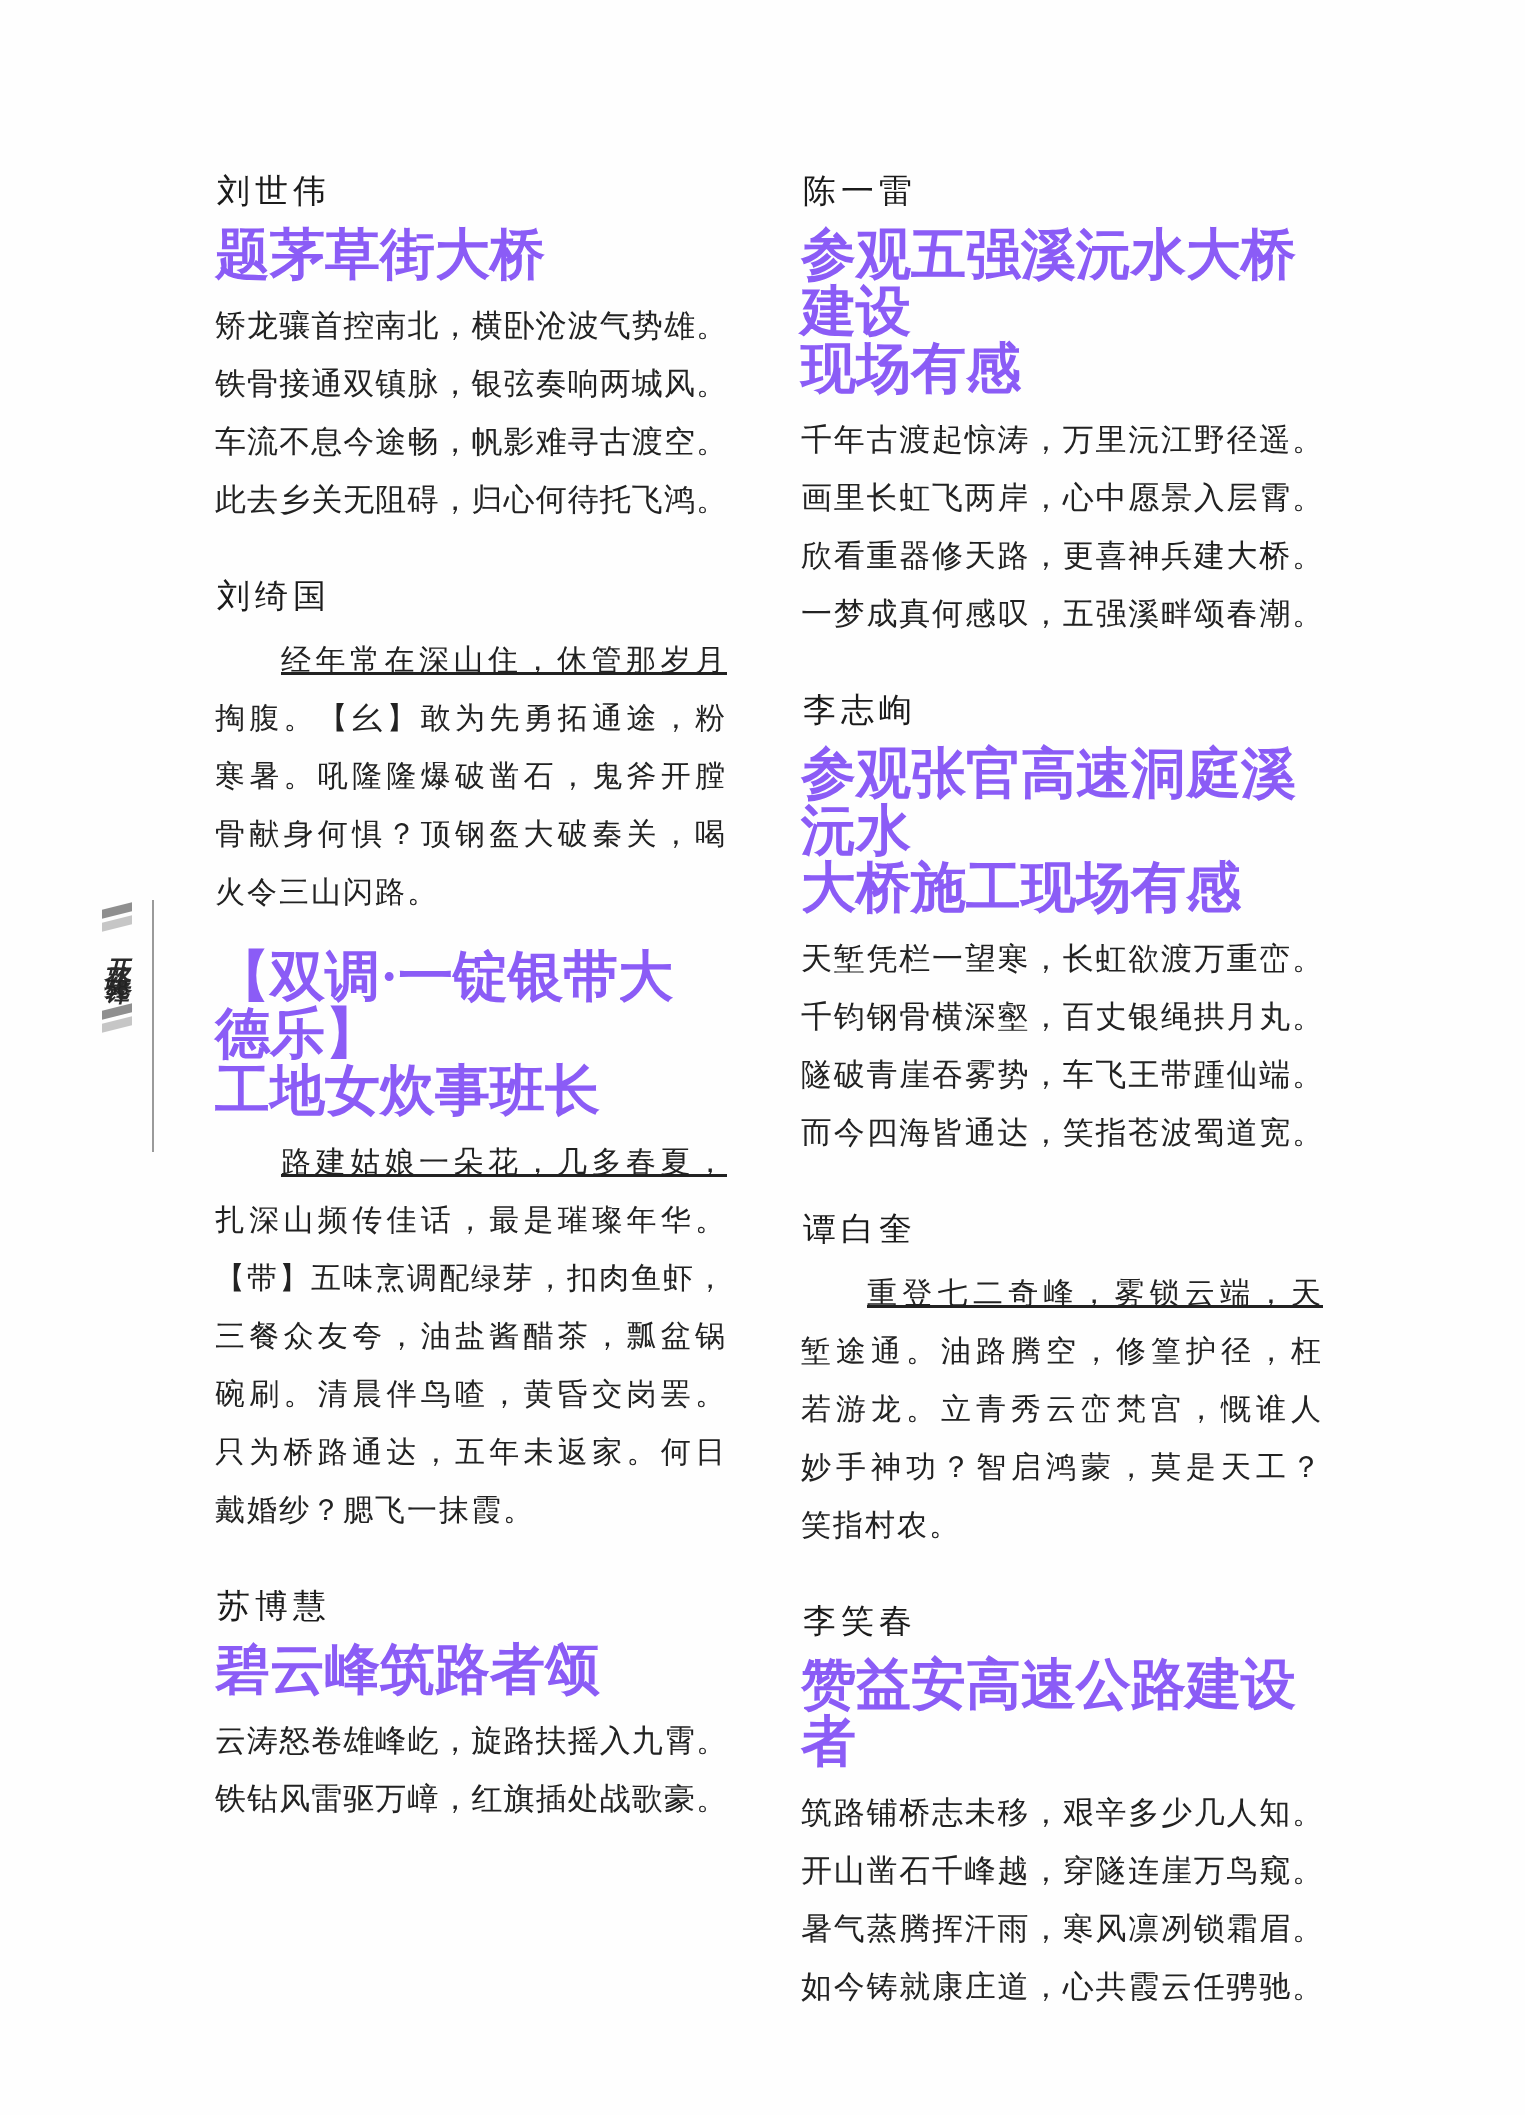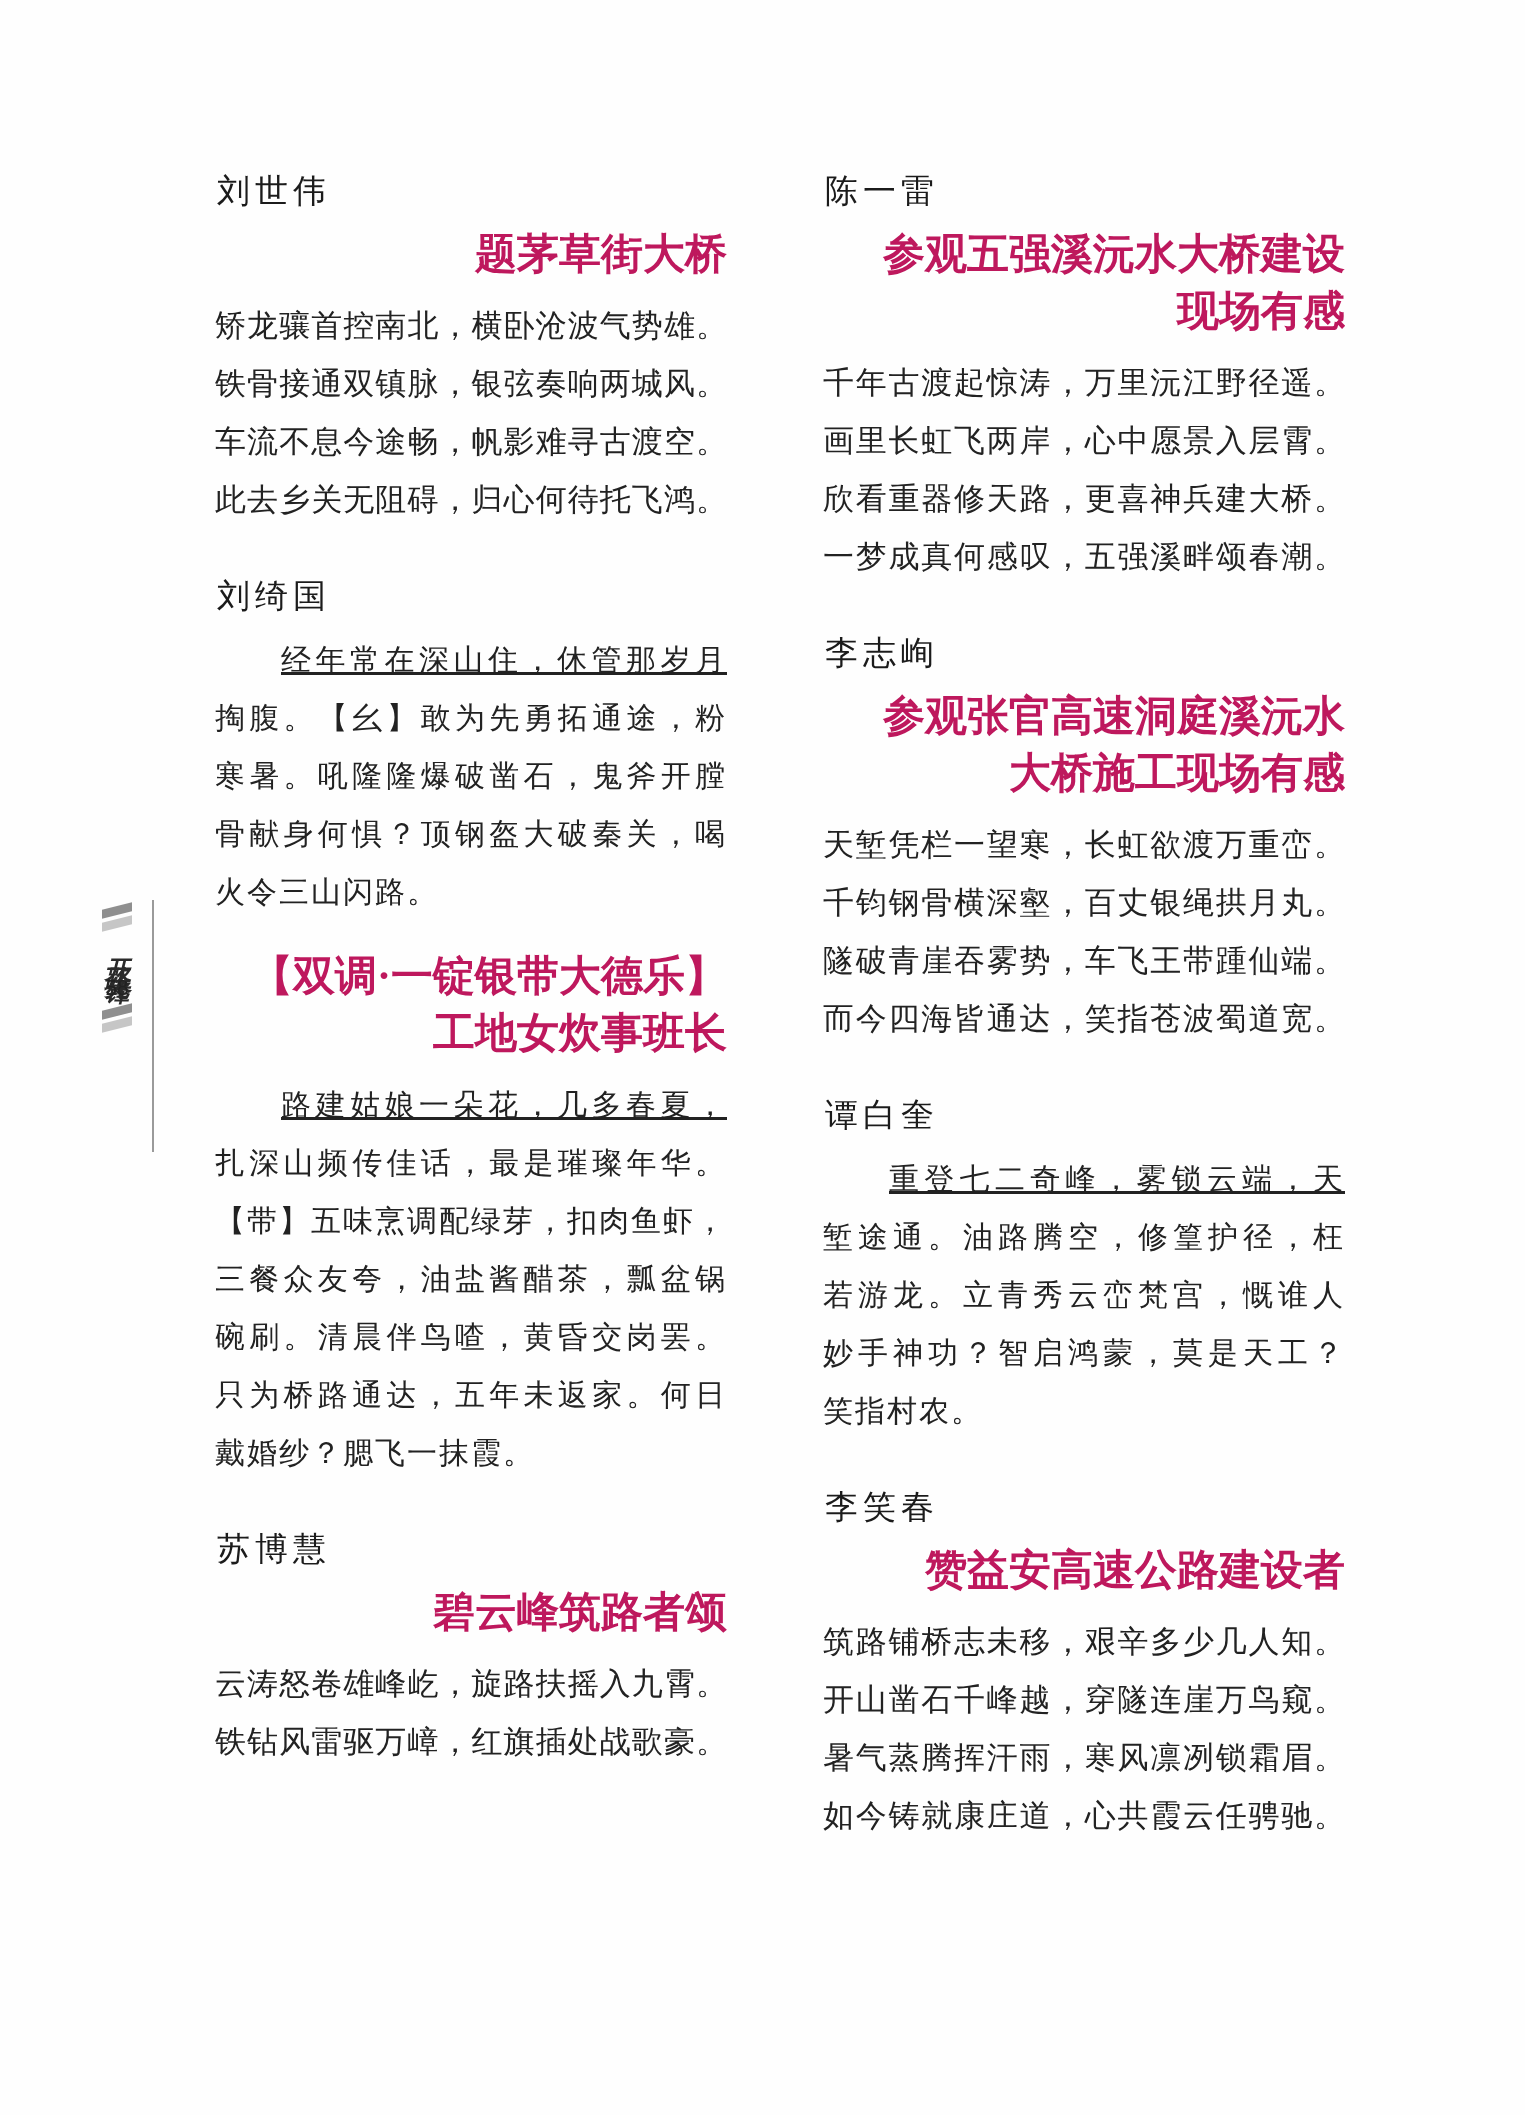--- a/index.html
+++ b/index.html
@@ -9,38 +9,38 @@
     font-family: "Liberation Serif", "DejaVu Serif", serif;
     color: #1c1c1c;
     position: relative;
     overflow: hidden;
   }
   .page { position: absolute; inset: 0; }
 
   
   .columns {
     position: absolute; left: 215px; top: 168px;
-    display: flex; gap: 96px;
+    display: flex; gap: 74px;
   }
   .col { display: block; }
   .col-left  { width: 512px; }
   .col-right { width: 522px; }
 
   .piece { margin: 0; }
   .author {
     font-size: 33px; line-height: 46px;
     letter-spacing: 5px;
     margin: 44px 0 12px 2px;
     color: #1b1b1b;
   }
   .piece:first-child .author { margin-top: 0; }
   .title {
-    font-weight: 700; color: #be185d;
-    font-size: 42px; line-height: 57px;
-    text-align: right;
+    font-weight: 700; color: #8b5cf6;
+    font-size: 55px; line-height: 57px;
+    text-align: left;
     margin: 4px 0 14px 0;
   }
   .piece.no-author .title { margin-top: 27px; }
   .title-line { display: block; }
 
   .body { margin-top: 8px; }
   .verse-line {
     font-size: 31px; line-height: 58px;
     text-align: justify; text-align-last: justify;
     color: #222;

